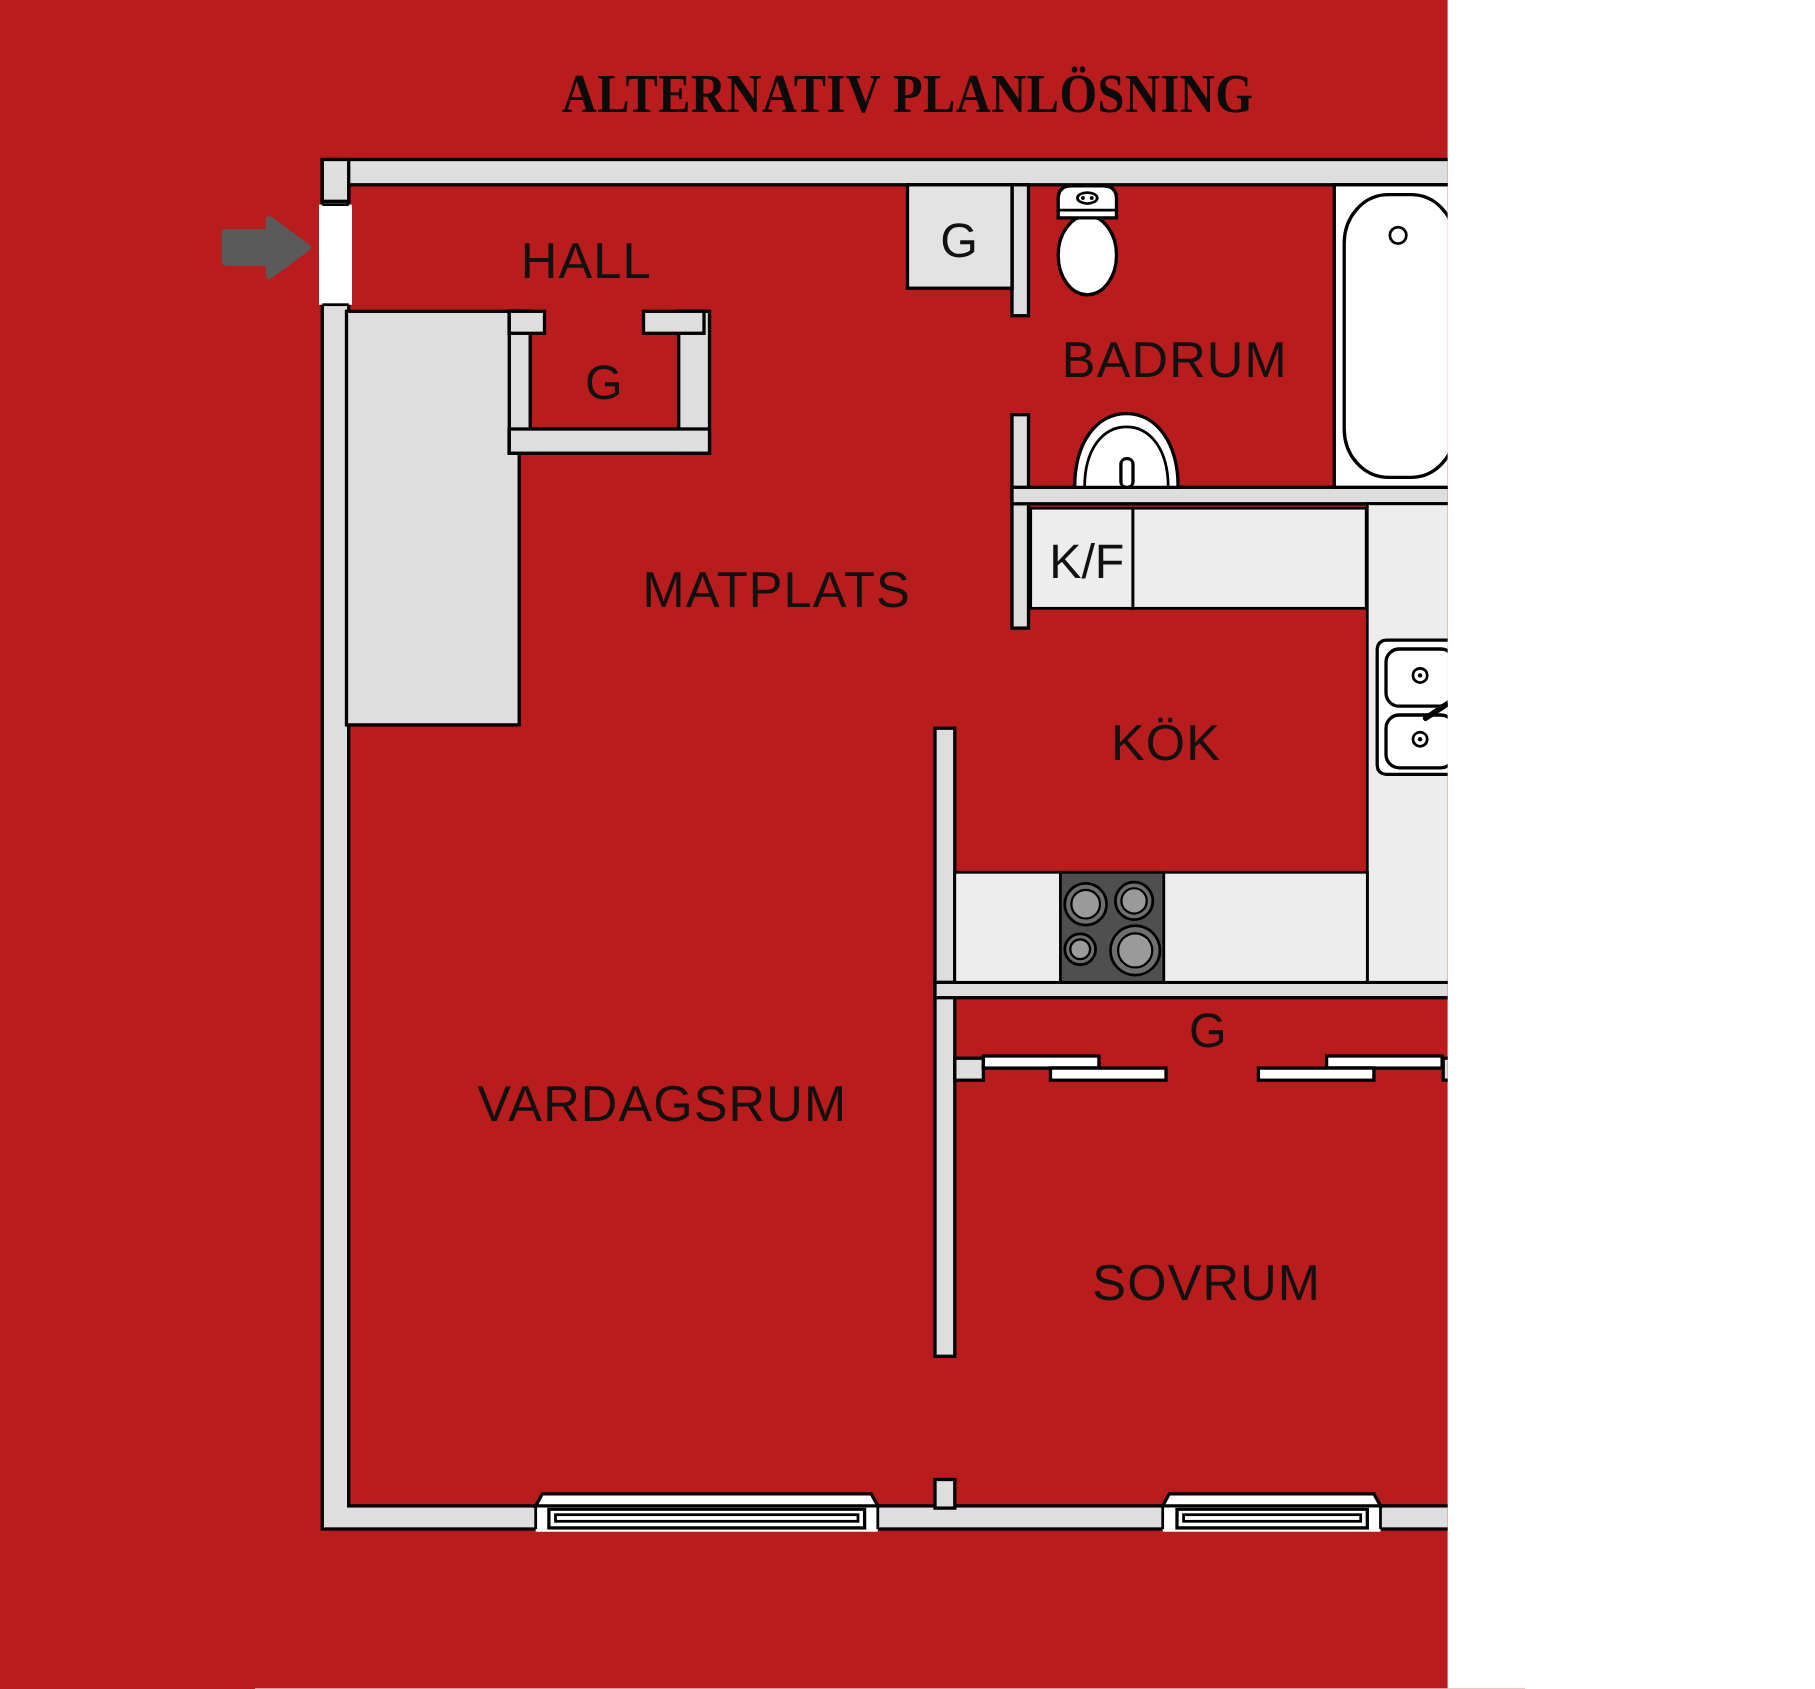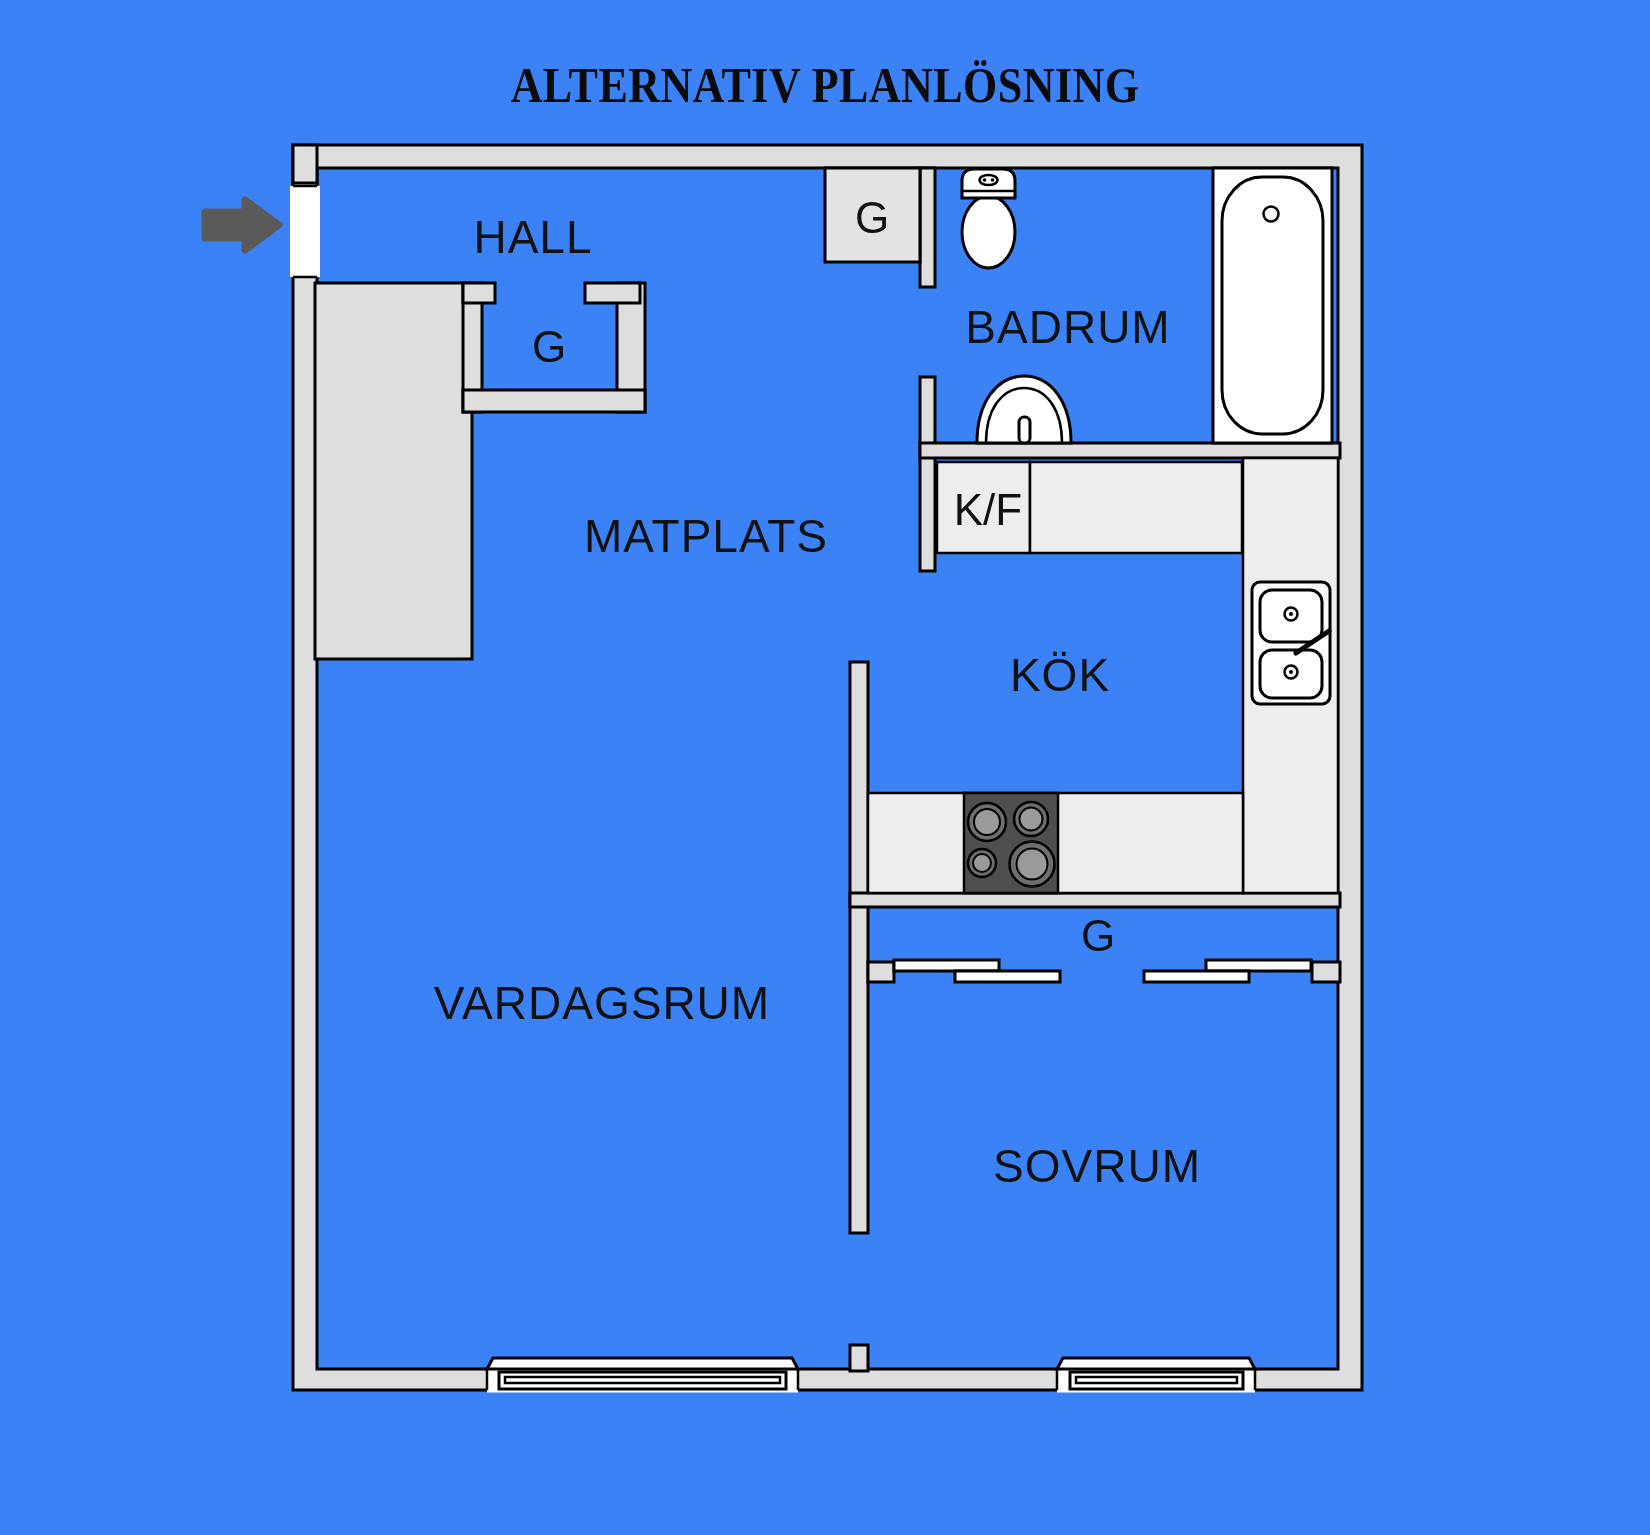--- a/index.html
+++ b/index.html
@@ -1,16 +1,16 @@
 <!DOCTYPE html>
 <html><head>
 <meta charset="utf-8">
 <style>
   html,body{margin:0;padding:0;background:#ffffff;}
-  .stage{position:relative;width:1650px;height:1535px;background:#3b82f6;overflow:hidden;
+  .stage{position:relative;width:1316px;height:1535px;background:#b91c1c;overflow:hidden;
          font-family:"Liberation Sans",sans-serif;}
   .plan-title{position:absolute;top:56px;left:0;width:1650px;text-align:center;
     font-family:"Liberation Serif",serif;font-weight:700;font-size:50px;color:#0b0b0b;
     letter-spacing:0.5px;transform:scaleX(0.88);transform-origin:50% 50%;white-space:nowrap;}
   svg{position:absolute;left:0;top:0;}
   .room-label{font-family:"Liberation Sans",sans-serif;font-size:46px;fill:#111111;letter-spacing:1px;}
   .small-label{font-family:"Liberation Sans",sans-serif;font-size:44px;fill:#111111;}
   .wall{fill:#dedede;stroke:#000000;stroke-width:3;}
   .counter{fill:#ededed;stroke:#000000;stroke-width:2.5;}
   .fixture{fill:#ffffff;stroke:#000000;stroke-width:3;}

